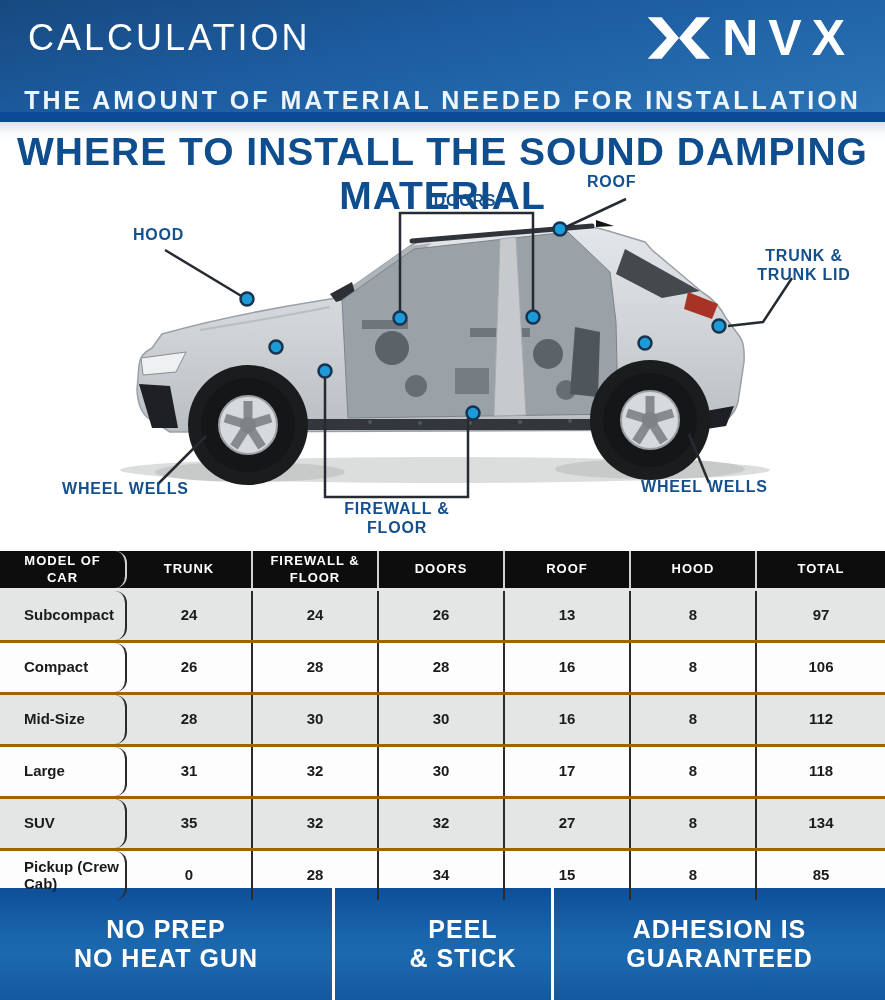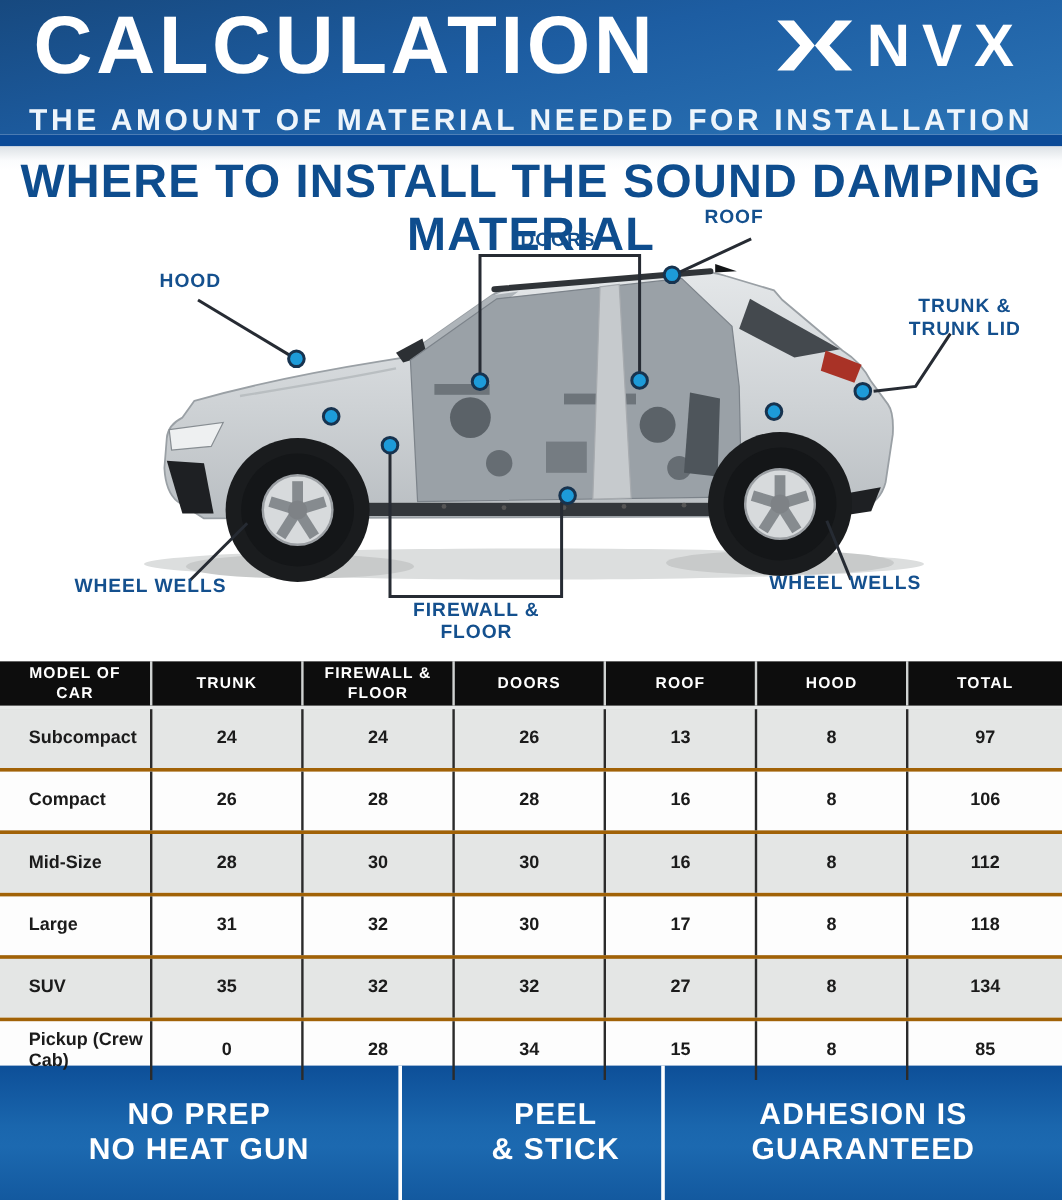--- a/index.html
+++ b/index.html
@@ -4,21 +4,21 @@
 <style>
   * { margin:0; padding:0; box-sizing:border-box; }
   html,body { background:#ffffff; }
   body { font-family:"Liberation Sans", sans-serif; }
   .page { position:relative; width:885px; height:1000px; background:#ffffff; overflow:hidden; }
 
   
   .header { position:relative; width:885px; height:112px;
     background:linear-gradient(168deg,#17497f 0%,#1d5da2 45%,#2b74b6 100%); }
   .header-row { display:flex; justify-content:space-between; align-items:center; padding:10px 30px 0 28px; height:66px; }
-  .h-title { color:#ffffff; font-size:68px; font-weight:bold; letter-spacing:3px; line-height:1; }
+  .h-title { color:#ffffff; font-size:36px; font-weight:normal; letter-spacing:3px; line-height:1; }
   .logo { display:flex; align-items:center; gap:10px; }
   .logo svg { display:block; }
   .logo-text { color:#ffffff; font-size:50px; font-weight:bold; letter-spacing:10px; line-height:1; }
   .h-subtitle { text-align:center; color:#eef5fb; font-size:25px; font-weight:bold; letter-spacing:3px; margin-top:20px; }
   .header-strip { width:885px; height:10px; background:#0b4a97; }
 
   
   .diagram { position:relative; width:885px; height:429px;
     background:linear-gradient(180deg,#dde2e6 0px,#fbfcfd 12px,#ffffff 20px); }
   .d-title { position:absolute; top:8px; left:0; width:885px; text-align:center;
@@ -42,21 +42,21 @@
     border-right:2px solid #cfd2d1; padding:0 14px; }
   .t-head .cell:last-child { border-right:none; }
   .t-body-row { height:49px; }
   .t-body-row .cell { display:flex; align-items:center; justify-content:center; text-align:center;
     color:#1b1b1b; font-size:15px; font-weight:bold; border-right:2px solid #2b2b2b; line-height:1.1; }
   .t-body-row .cell:last-child { border-right:none; }
   .t-body-row .cell.model { justify-content:flex-start; text-align:left; padding-left:24px; }
   .row-gray  { background:#e4e6e5; }
   .row-white { background:#fdfdfd; }
   .t-body-row + .t-body-row { border-top:3px solid #a16207; height:52px; }
-  .col0 { width:127px; } .col1,.col2,.col3,.col4,.col5 { width:126px; } .col6 { width:128px; }
+  .col0 { width:127px;border-radius:12px; } .col1,.col2,.col3,.col4,.col5 { width:126px; } .col6 { width:128px; }
 
   
   .footer { display:flex; width:885px; height:112px;
     background:linear-gradient(180deg,#0d4f98 0%,#1a66ad 45%,#1c69b0 60%,#13599f 100%); }
   .f-item { display:flex; flex-direction:column; align-items:center; justify-content:center;
     color:#ffffff; font-size:25px; font-weight:bold; letter-spacing:1px; line-height:1.18; text-align:center; }
   .f-1 { width:332px; } .f-2 { width:216px;padding-left:40px; } .f-3 { width:331px; }
   .f-div { width:3px; background:#ffffff; }
 </style>
 </head>

